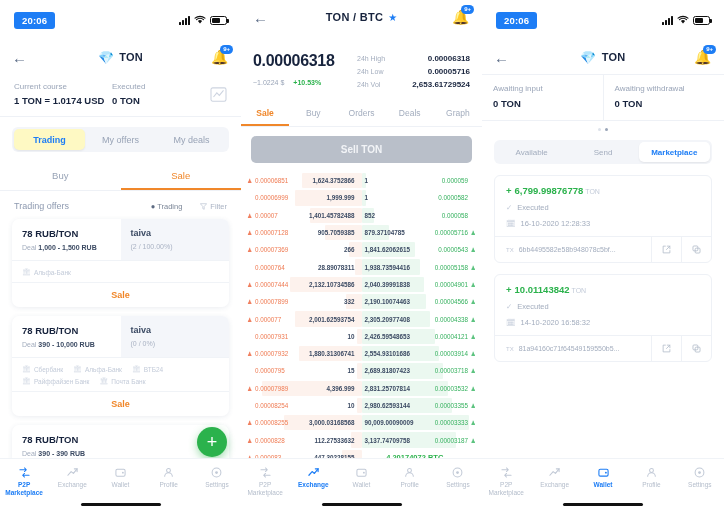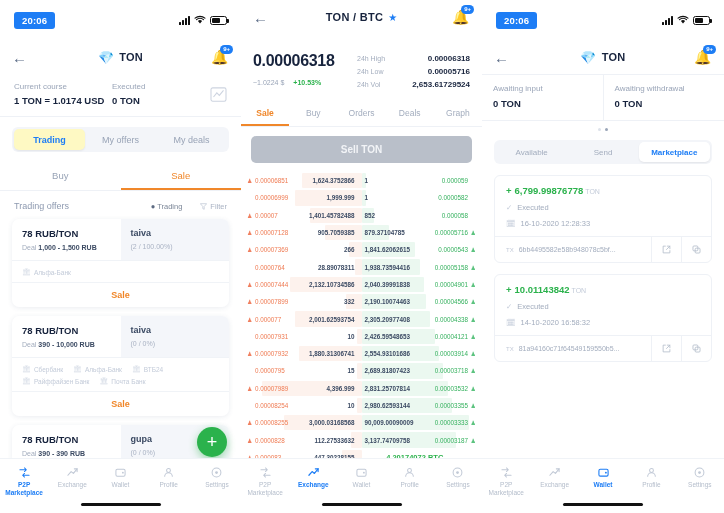--- a/index.html
+++ b/index.html
@@ -395,24 +395,20 @@
 
       <div class="offer-card">
         <div class="offer-top">
           <div class="offer-left">
             <div class="offer-price">78 RUB/TON</div>
             <div class="offer-deal">
               <span>Deal</span>
               <b>390 - 390 RUB</b>
             </div>
           </div>
-          <div class="offer-right">
-            <div class="offer-user">gupa</div>
-            <div class="offer-stats">(0 / 0%)</div>
-          </div>
         </div>
       </div>
     </div>
 
     <div class="fab">+</div>
 
     <div class="botnav">
       <div class="item active">
         <span class="ic">
           <svg width="11" height="11" viewBox="0 0 12 12">

